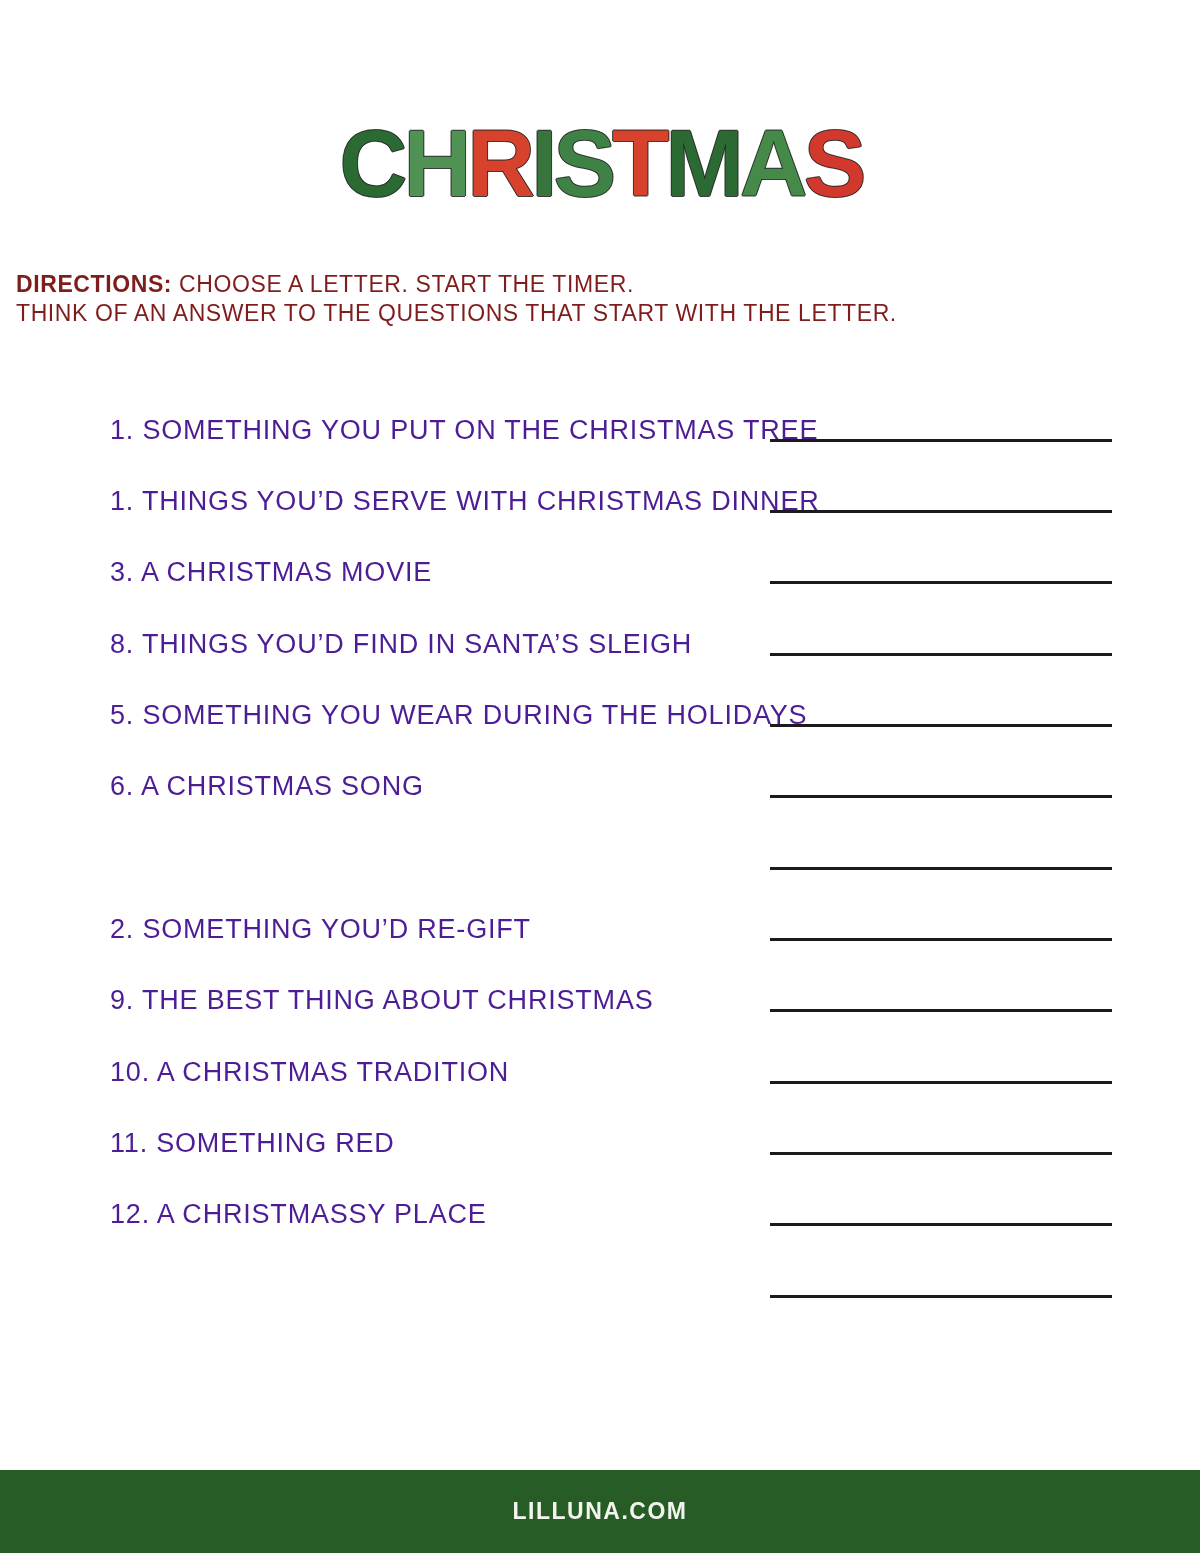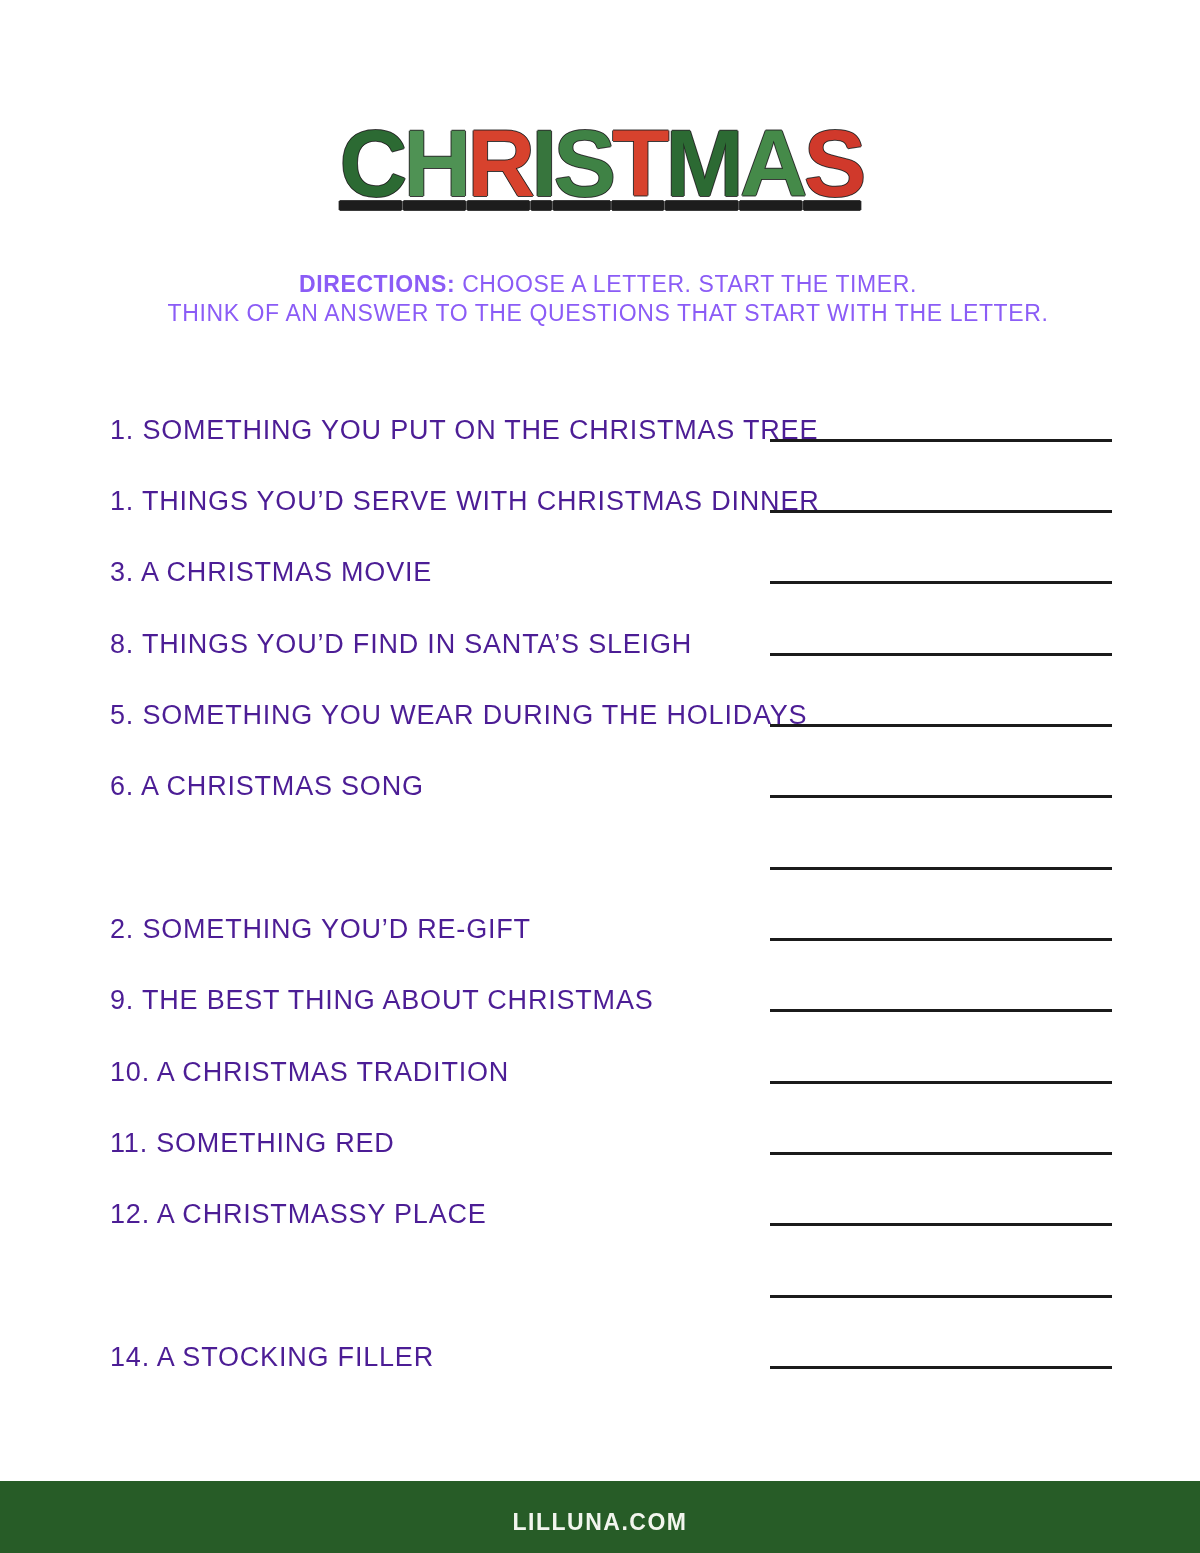--- a/index.html
+++ b/index.html
@@ -23,21 +23,20 @@
     position: absolute;
     top: 54px;
     left: 0;
     right: 0;
     text-align: center;
     font-size: 94px;
     font-weight: 700;
     letter-spacing: -6px;
     line-height: 1;
     white-space: nowrap;
-    text-decoration: underline;
   }
   .title span {
     text-shadow:
       1px 0 0 rgba(25,25,25,.85),
       -1px 0 0 rgba(25,25,25,.85),
       0 1px 0 rgba(25,25,25,.85),
       0 -1px 0 rgba(25,25,25,.85);
     padding: 0 1px;
   }
   .subtitle {
@@ -54,25 +53,25 @@
     color: #1c1c1c;
     line-height: 1.3;
   }
 
   
   .directions {
     position: absolute;
     top: 270px;
     left: 0;
     right: 0;
-    text-align: center;
+    text-align: left;
     font-size: 23px;
     letter-spacing: 0.6px;
     line-height: 29px;
-    color: #8b5cf6;
+    color: #7f1d1d;
     margin-left: 16px;
   }
   .directions b { font-weight: 700; }
 
   
   .list {
     position: absolute;
     top: 394px;
     left: 110px;
     right: 88px;
@@ -100,21 +99,21 @@
     height: 0;
     border-top: 3px solid #1b1b1b;
   }
 
   
   .footer {
     position: absolute;
     left: 0;
     right: 0;
     bottom: 0;
-    height: 72px;
+    height: 83px;
     background: #275c27;
   }
   .footer-text {
     display: block;
     text-align: center;
     line-height: 83px;
     font-size: 23px;
     letter-spacing: 1.5px;
     font-weight: 700;
     color: #f2f5ee;
@@ -190,23 +189,19 @@
 
     <div class="row">
       <span class="q">12. A CHRISTMASSY PLACE</span>
       <span class="blank"></span>
     </div>
 
     <div class="row">
       <span class="blank"></span>
     </div>
 
-    <div class="row">
-      <span class="q">14. A STOCKING FILLER</span>
-      <span class="blank"></span>
-    </div>
   </div>
 
   <div class="footer" style="background: rgb(39, 92, 39);">
     <span class="footer-text">LILLUNA.COM</span>
   </div>
 
 </div>
 
 </body></html>

